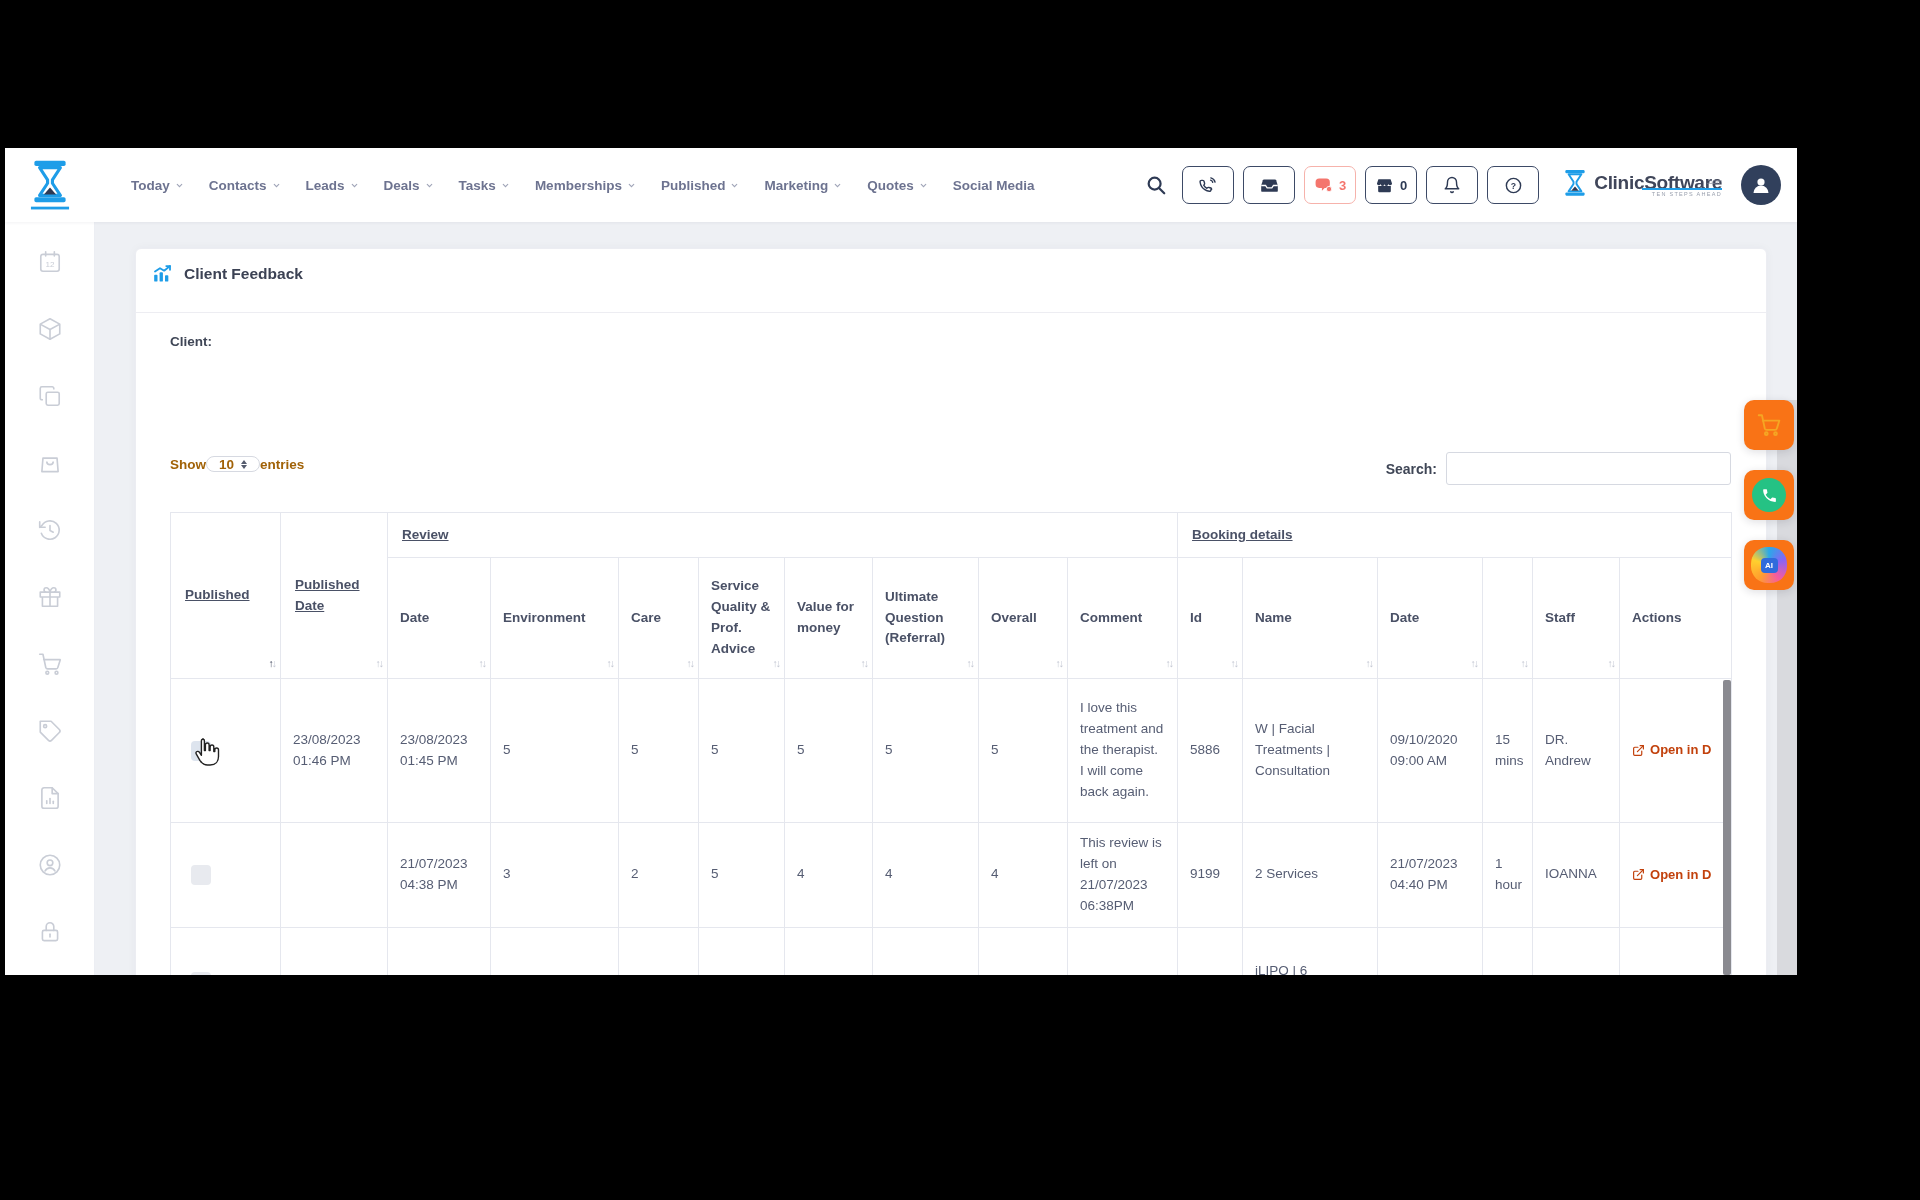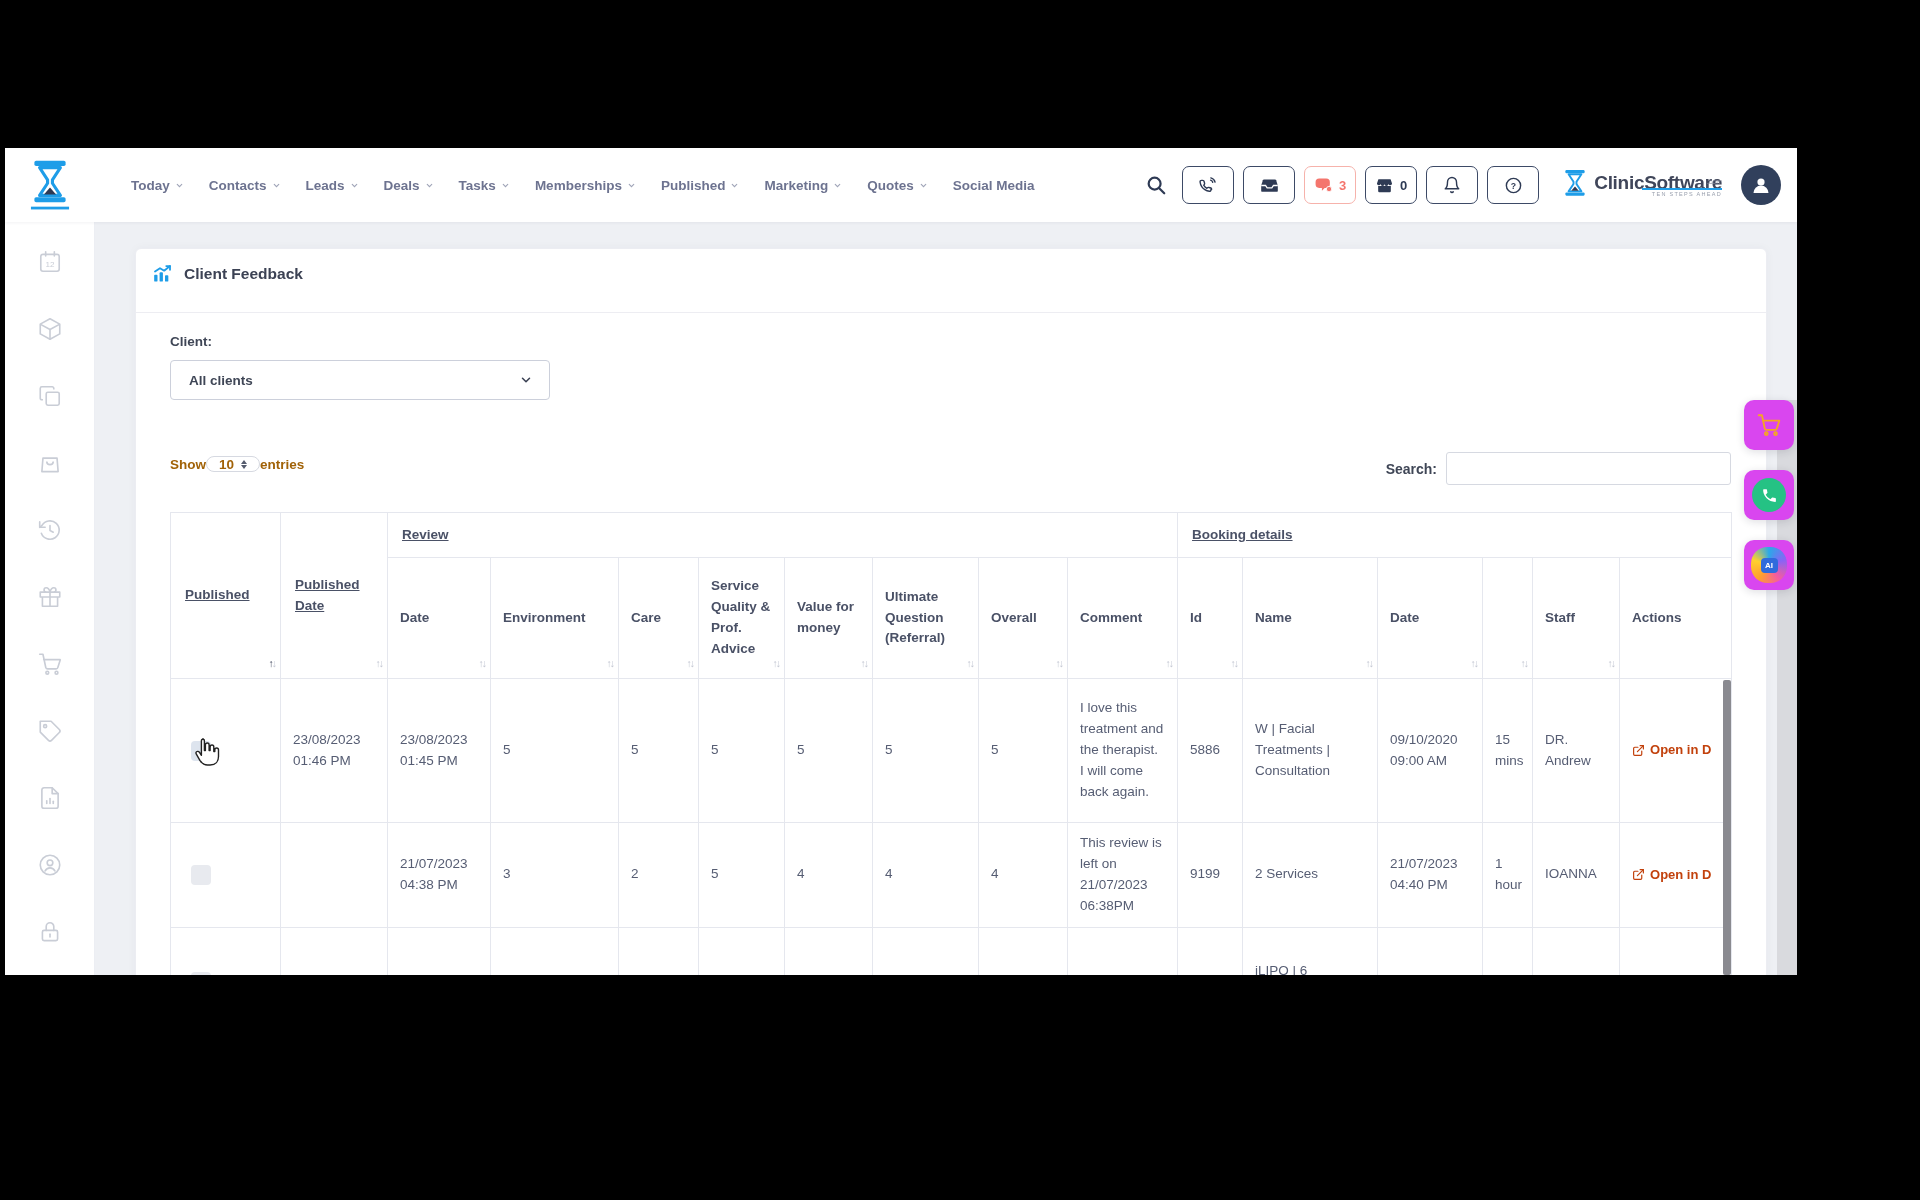--- a/index.html
+++ b/index.html
@@ -62,21 +62,21 @@
   .fb tr.r3 { height:110px; }
   .chkbox { width:20px; height:20px; border-radius:4px; margin-left:8px; cursor:pointer; }
   .chk-hover { background:#dde4ee; }
   .chk-norm { background:#e8eaef; }
   .open-link { color:#c2410c; font-weight:600; white-space:nowrap; display:flex; align-items:center; gap:5px; cursor:pointer; font-size:13px; }
 
   .vscroll { position:absolute; left:1718px; top:532px; width:8px; height:295px; background:#8a8a90; border-radius:2px; z-index:3; }
 
   
   .rail-strip { position:absolute; right:0; top:252px; width:20px; height:575px; background:#d9dade; z-index:5; }
-  .float-btn { position:absolute; right:3px; width:50px; height:50px; background:#d946ef; border-radius:10px; box-shadow:0 2px 8px rgba(30,30,50,.14); display:flex; align-items:center; justify-content:center; z-index:6; cursor:pointer; }
+  .float-btn { position:absolute; right:3px; width:50px; height:50px; background:#f97316; border-radius:10px; box-shadow:0 2px 8px rgba(30,30,50,.14); display:flex; align-items:center; justify-content:center; z-index:6; cursor:pointer; }
   .fb-cart { top:252px; color:#f5a623; }
   .fb-phone { top:322px; }
   .fb-ai { top:392px; }
   .phone-circ { width:34px; height:34px; border-radius:50%; background:#25c284; display:flex; align-items:center; justify-content:center; color:#fff; }
   .ai-blob { width:36px; height:36px; border-radius:46%; background:conic-gradient(#2aa9e8,#8a63f5,#f55ba0,#ff9f2e,#ffd02e,#2aa9e8); display:flex; align-items:center; justify-content:center; }
   .ai-core { width:17px; height:15px; border-radius:4px; background:#2f6bdc; color:#fff; font-size:8px; font-weight:700; display:flex; align-items:center; justify-content:center; }
 
   .cursor { position:absolute; left:186px; top:588px; width:32px; height:32px; z-index:50; pointer-events:none; }
 </style>
 </head>
@@ -288,26 +288,20 @@
         <rect x="8.5" y="10" width="4" height="11" rx="1" fill="#1e9de8"></rect>
         <rect x="15" y="13.5" width="4" height="7.5" rx="1" fill="#1e9de8"></rect>
         <polyline points="3 9 9 5 14 8 21 2.5" fill="none" stroke="#1e9de8" stroke-width="2.2" stroke-linecap="round" stroke-linejoin="round"></polyline>
         <polyline points="16.5 2.5 21 2.5 21 7" fill="none" stroke="#1e9de8" stroke-width="2.2" stroke-linecap="round" stroke-linejoin="round"></polyline>
       </svg>
     <span class="card-title-text">Client Feedback</span>
   </div>
   <div class="card-divider"></div>
 
   <div class="client-label">Client:</div>
-  <div class="client-select">
-    <span>All clients</span>
-    <svg class="chev" width="14" height="14" viewBox="0 0 24 24" fill="none" stroke="currentColor" stroke-width="2.6" stroke-linecap="round" stroke-linejoin="round">
-        <polyline points="6 9 12 15 18 9"></polyline>
-      </svg>
-  </div>
 
   <div class="show-row">
     <span>Show</span>
     <span class="show-select">
       <span>10</span>
       <span class="updown">
           <i class="u"></i>
           <i class="d"></i>
         </span>
     </span>

